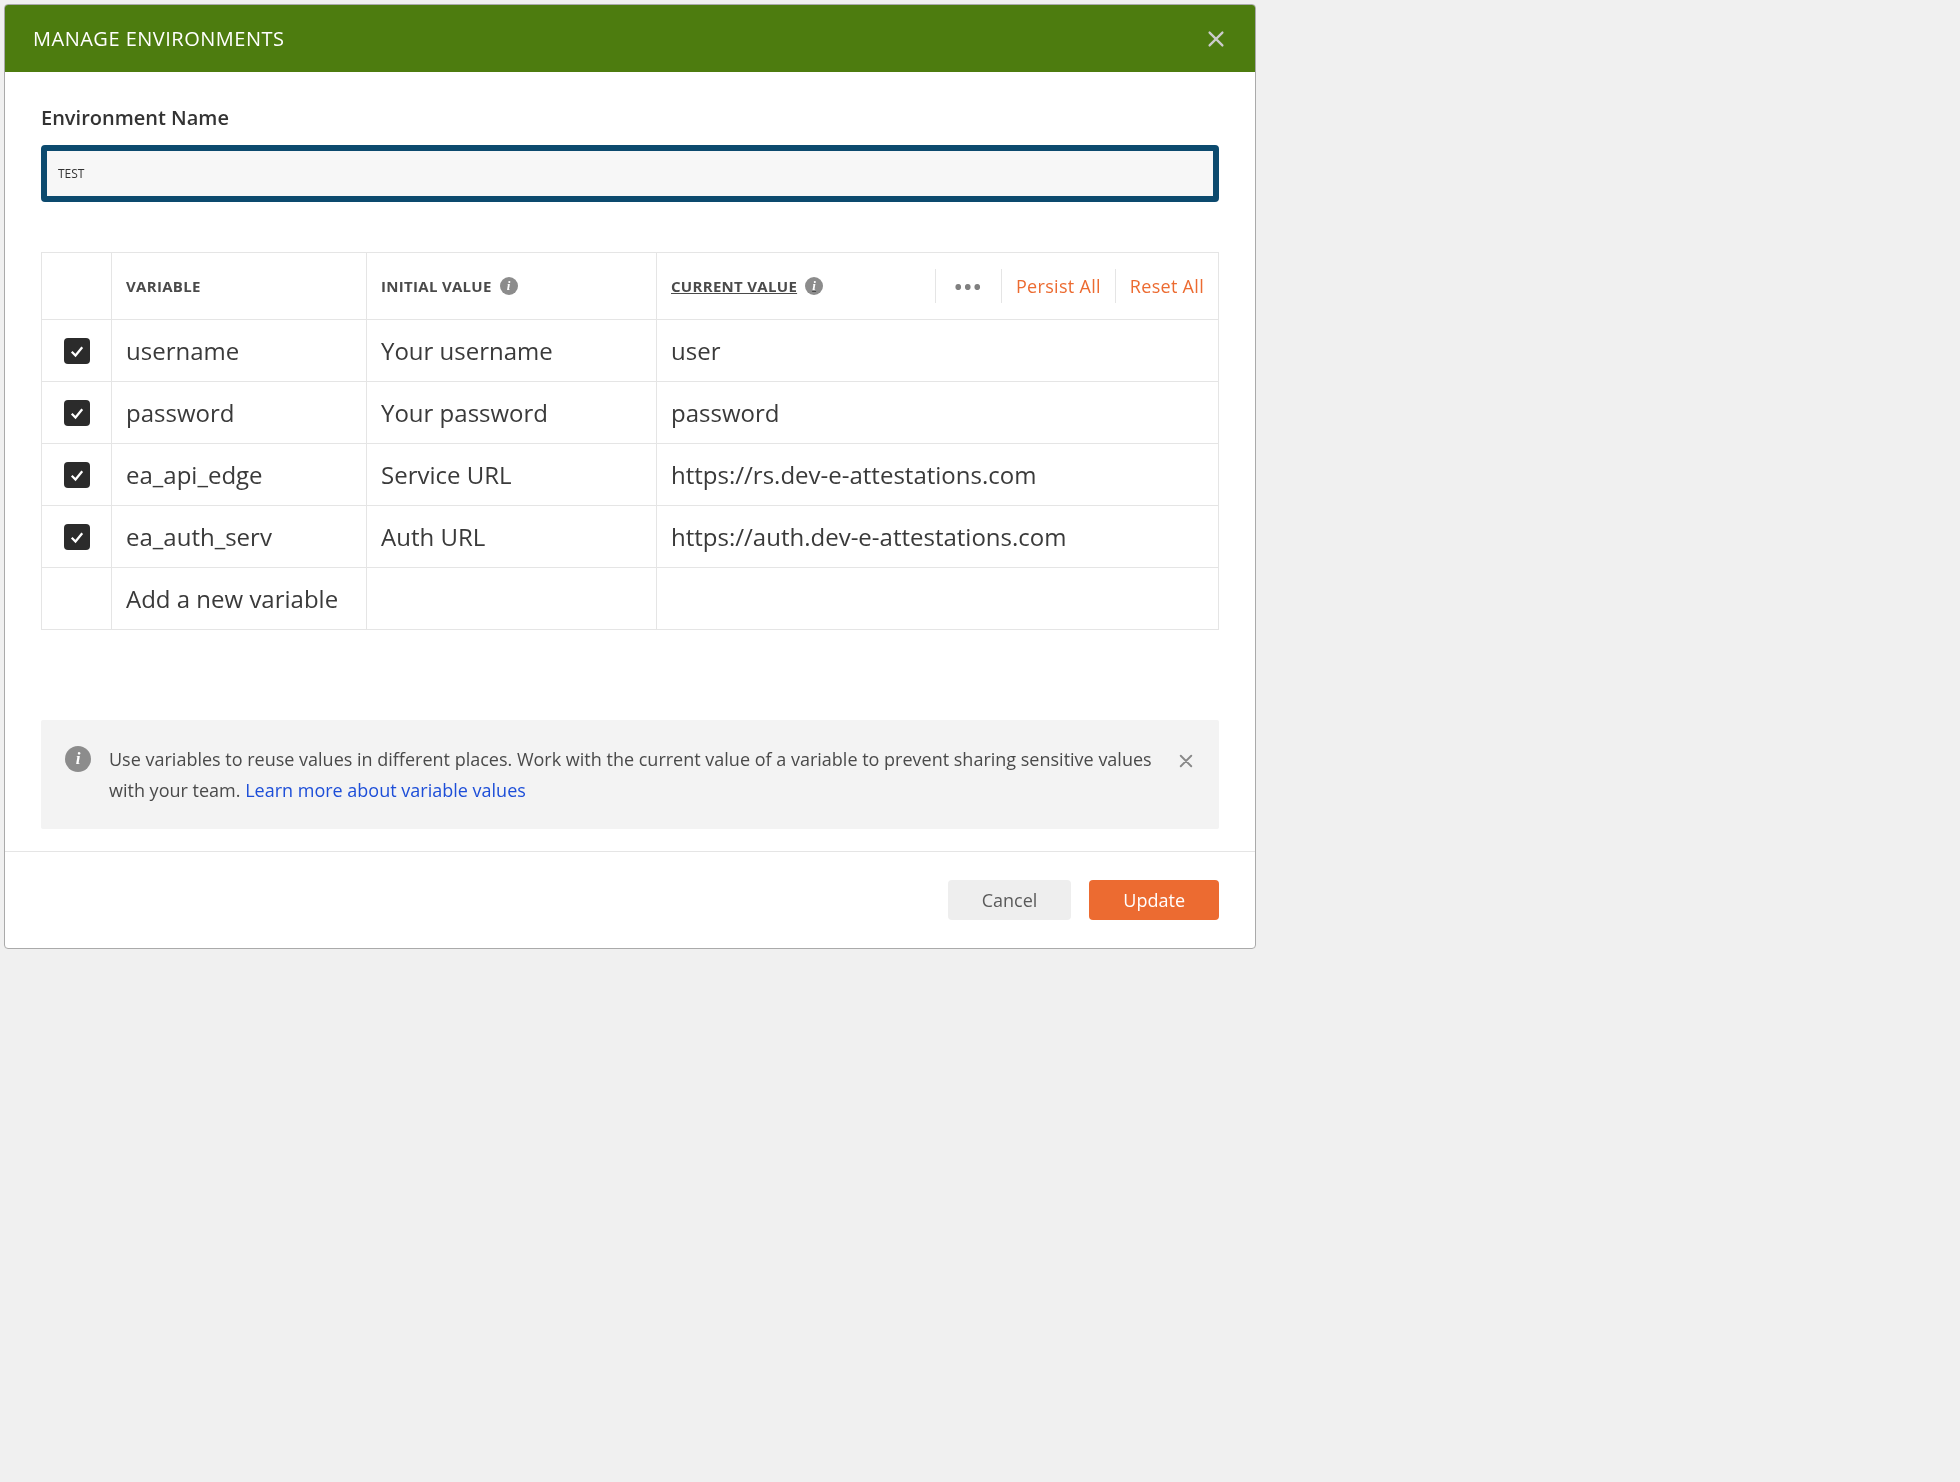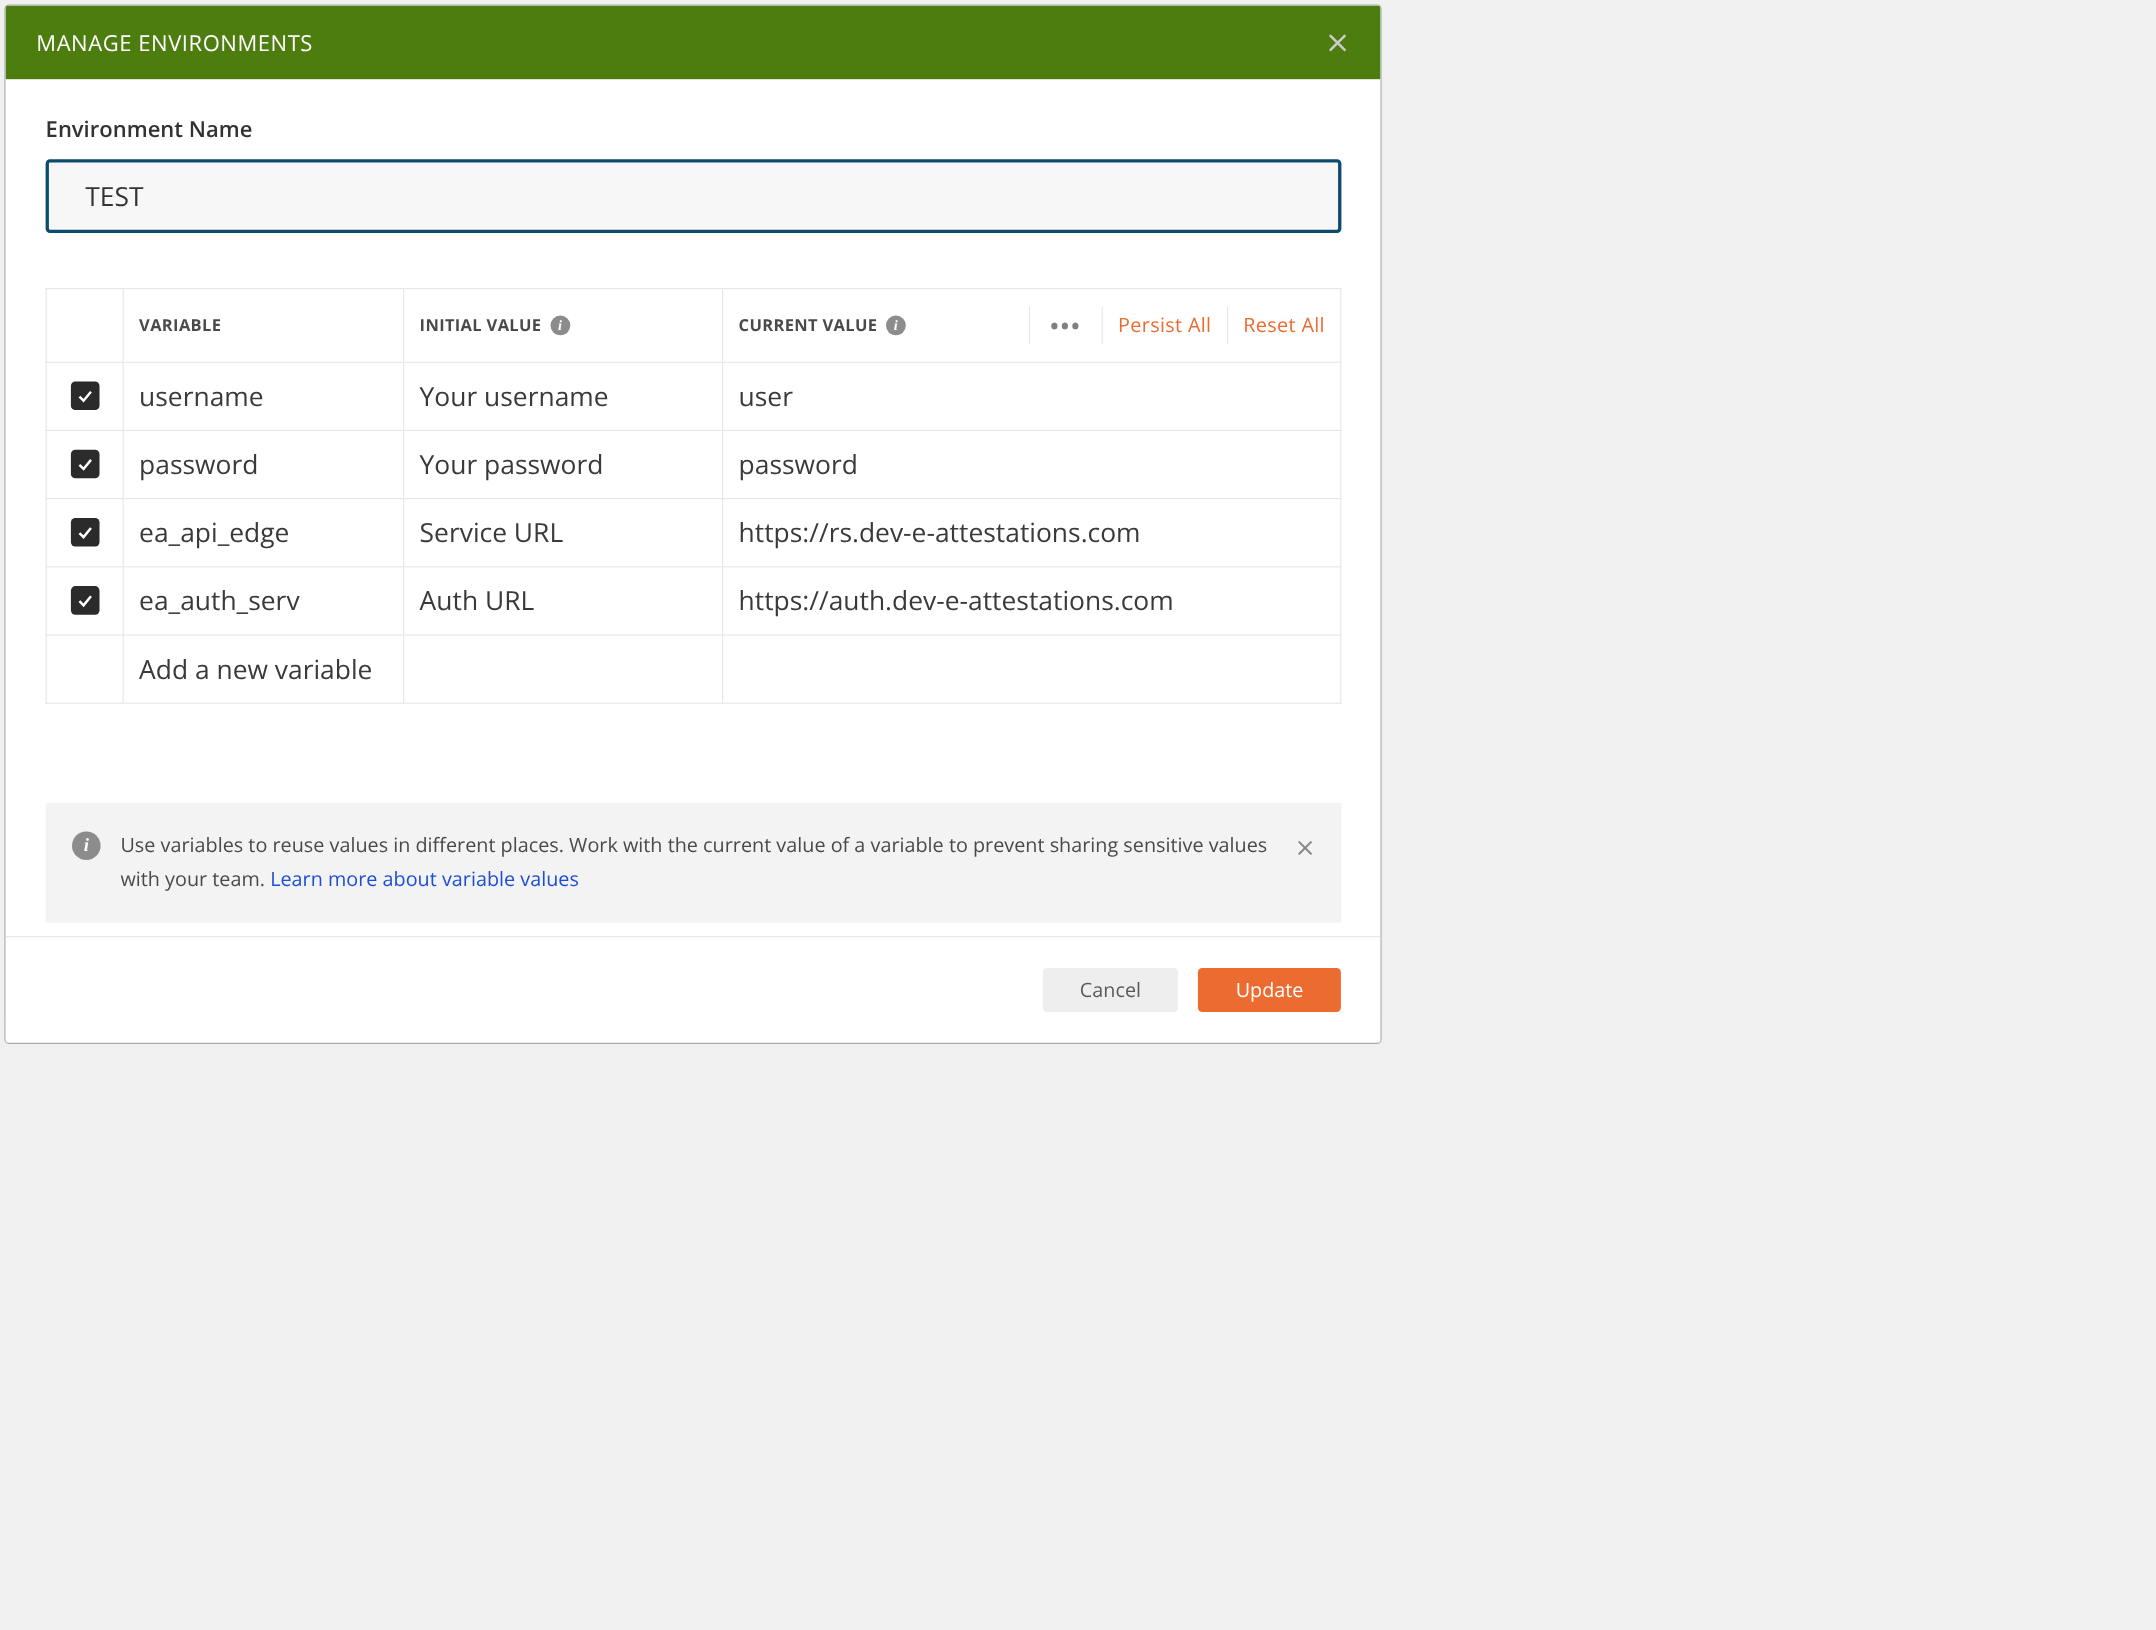--- a/index.html
+++ b/index.html
@@ -54,23 +54,23 @@
     }
     .env-name-label {
       font-size: 20px;
       font-weight: 600;
       color: #333;
       margin-bottom: 14px;
       display: block;
     }
     .env-name-input {
       width: 100%;
-      padding: 14px 33px;
-      font-size: 24px;
-      border: 3px solid #0c4a6e;
+      padding: 14px 11px;
+      font-size: 12px;
+      border: 6px solid #0c4a6e;
       background: #f7f7f7;
       border-radius: 4px;
       color: #333;
       font-family: inherit;
     }
     .table {
       margin-top: 50px;
       border: 1px solid #e5e5e5;
       width: 100%;
       border-collapse: collapse;
@@ -217,20 +217,21 @@
     .th-cur-wrapper {
         display: flex;
         align-items: center;
         justify-content: space-between;
         width: 100%;
     }
     .th-cur-left {
         display: flex;
         align-items: center;
         gap: 8px;
+        text-decoration: underline;
     }
   </style>
 </head>
 <body>
 
 <div class="modal">
 
   <div class="modal-header">
     <div class="modal-header-title">MANAGE ENVIRONMENTS</div>
     <div class="close-icon">

